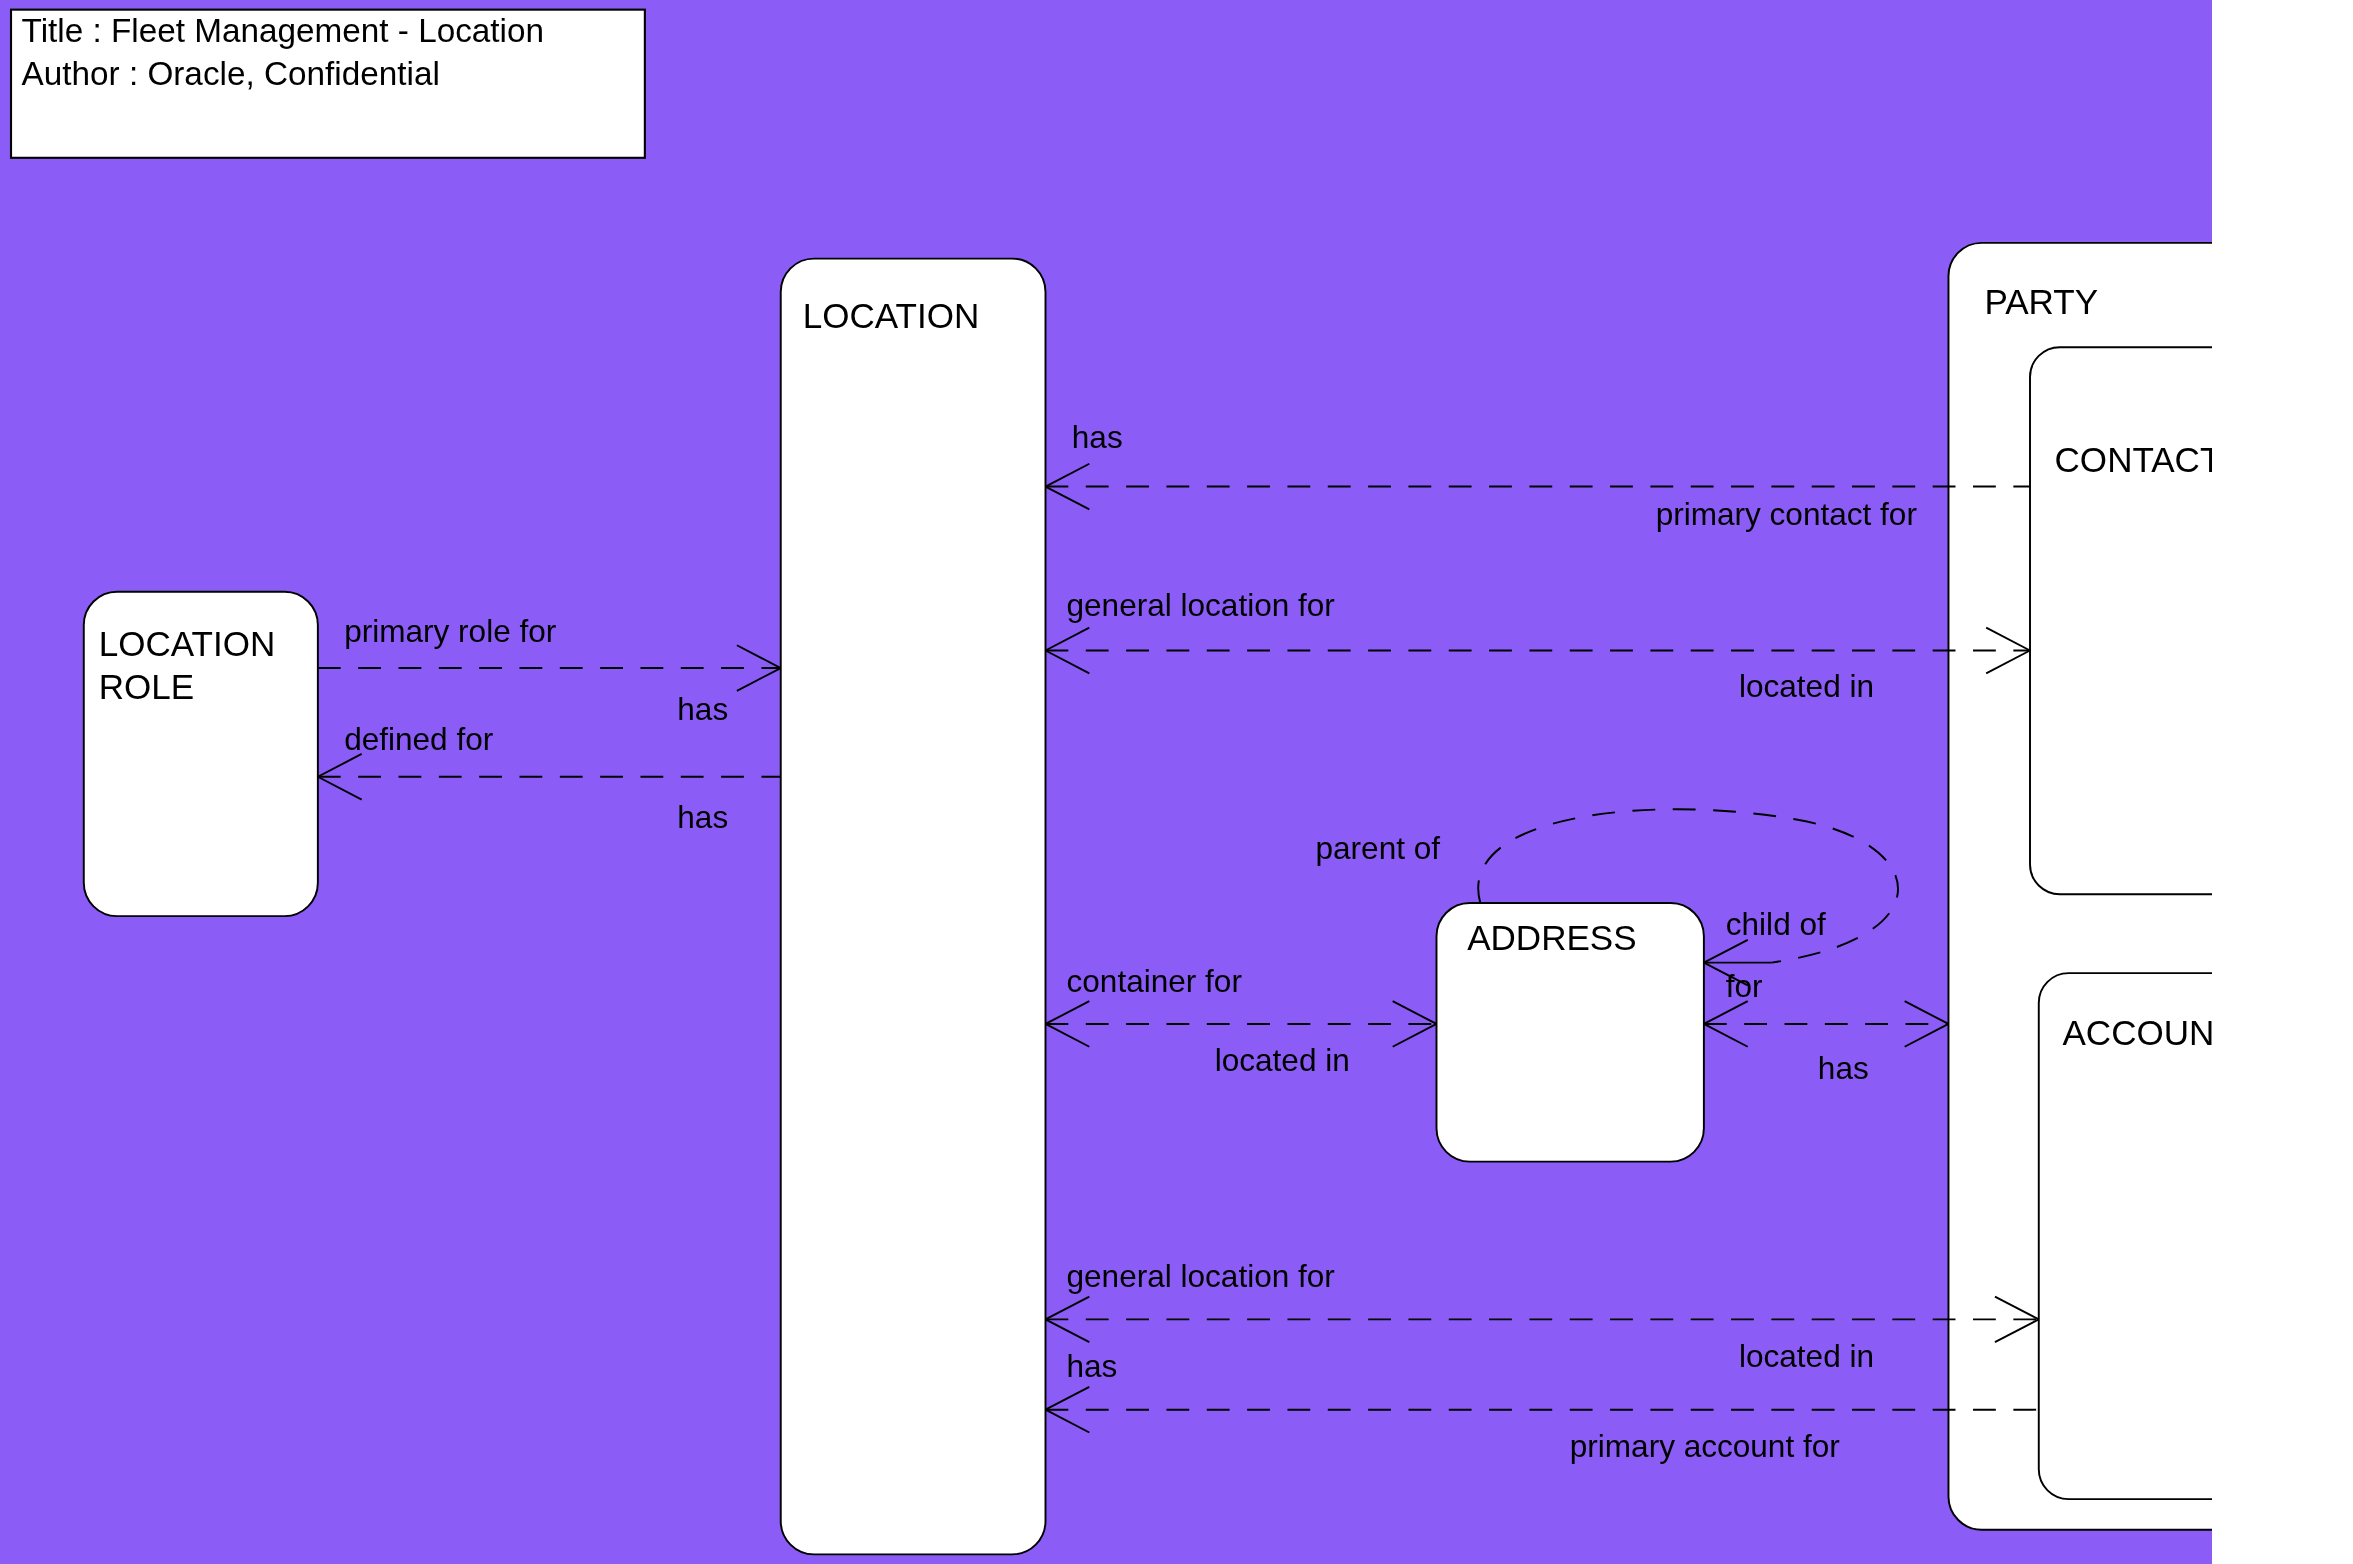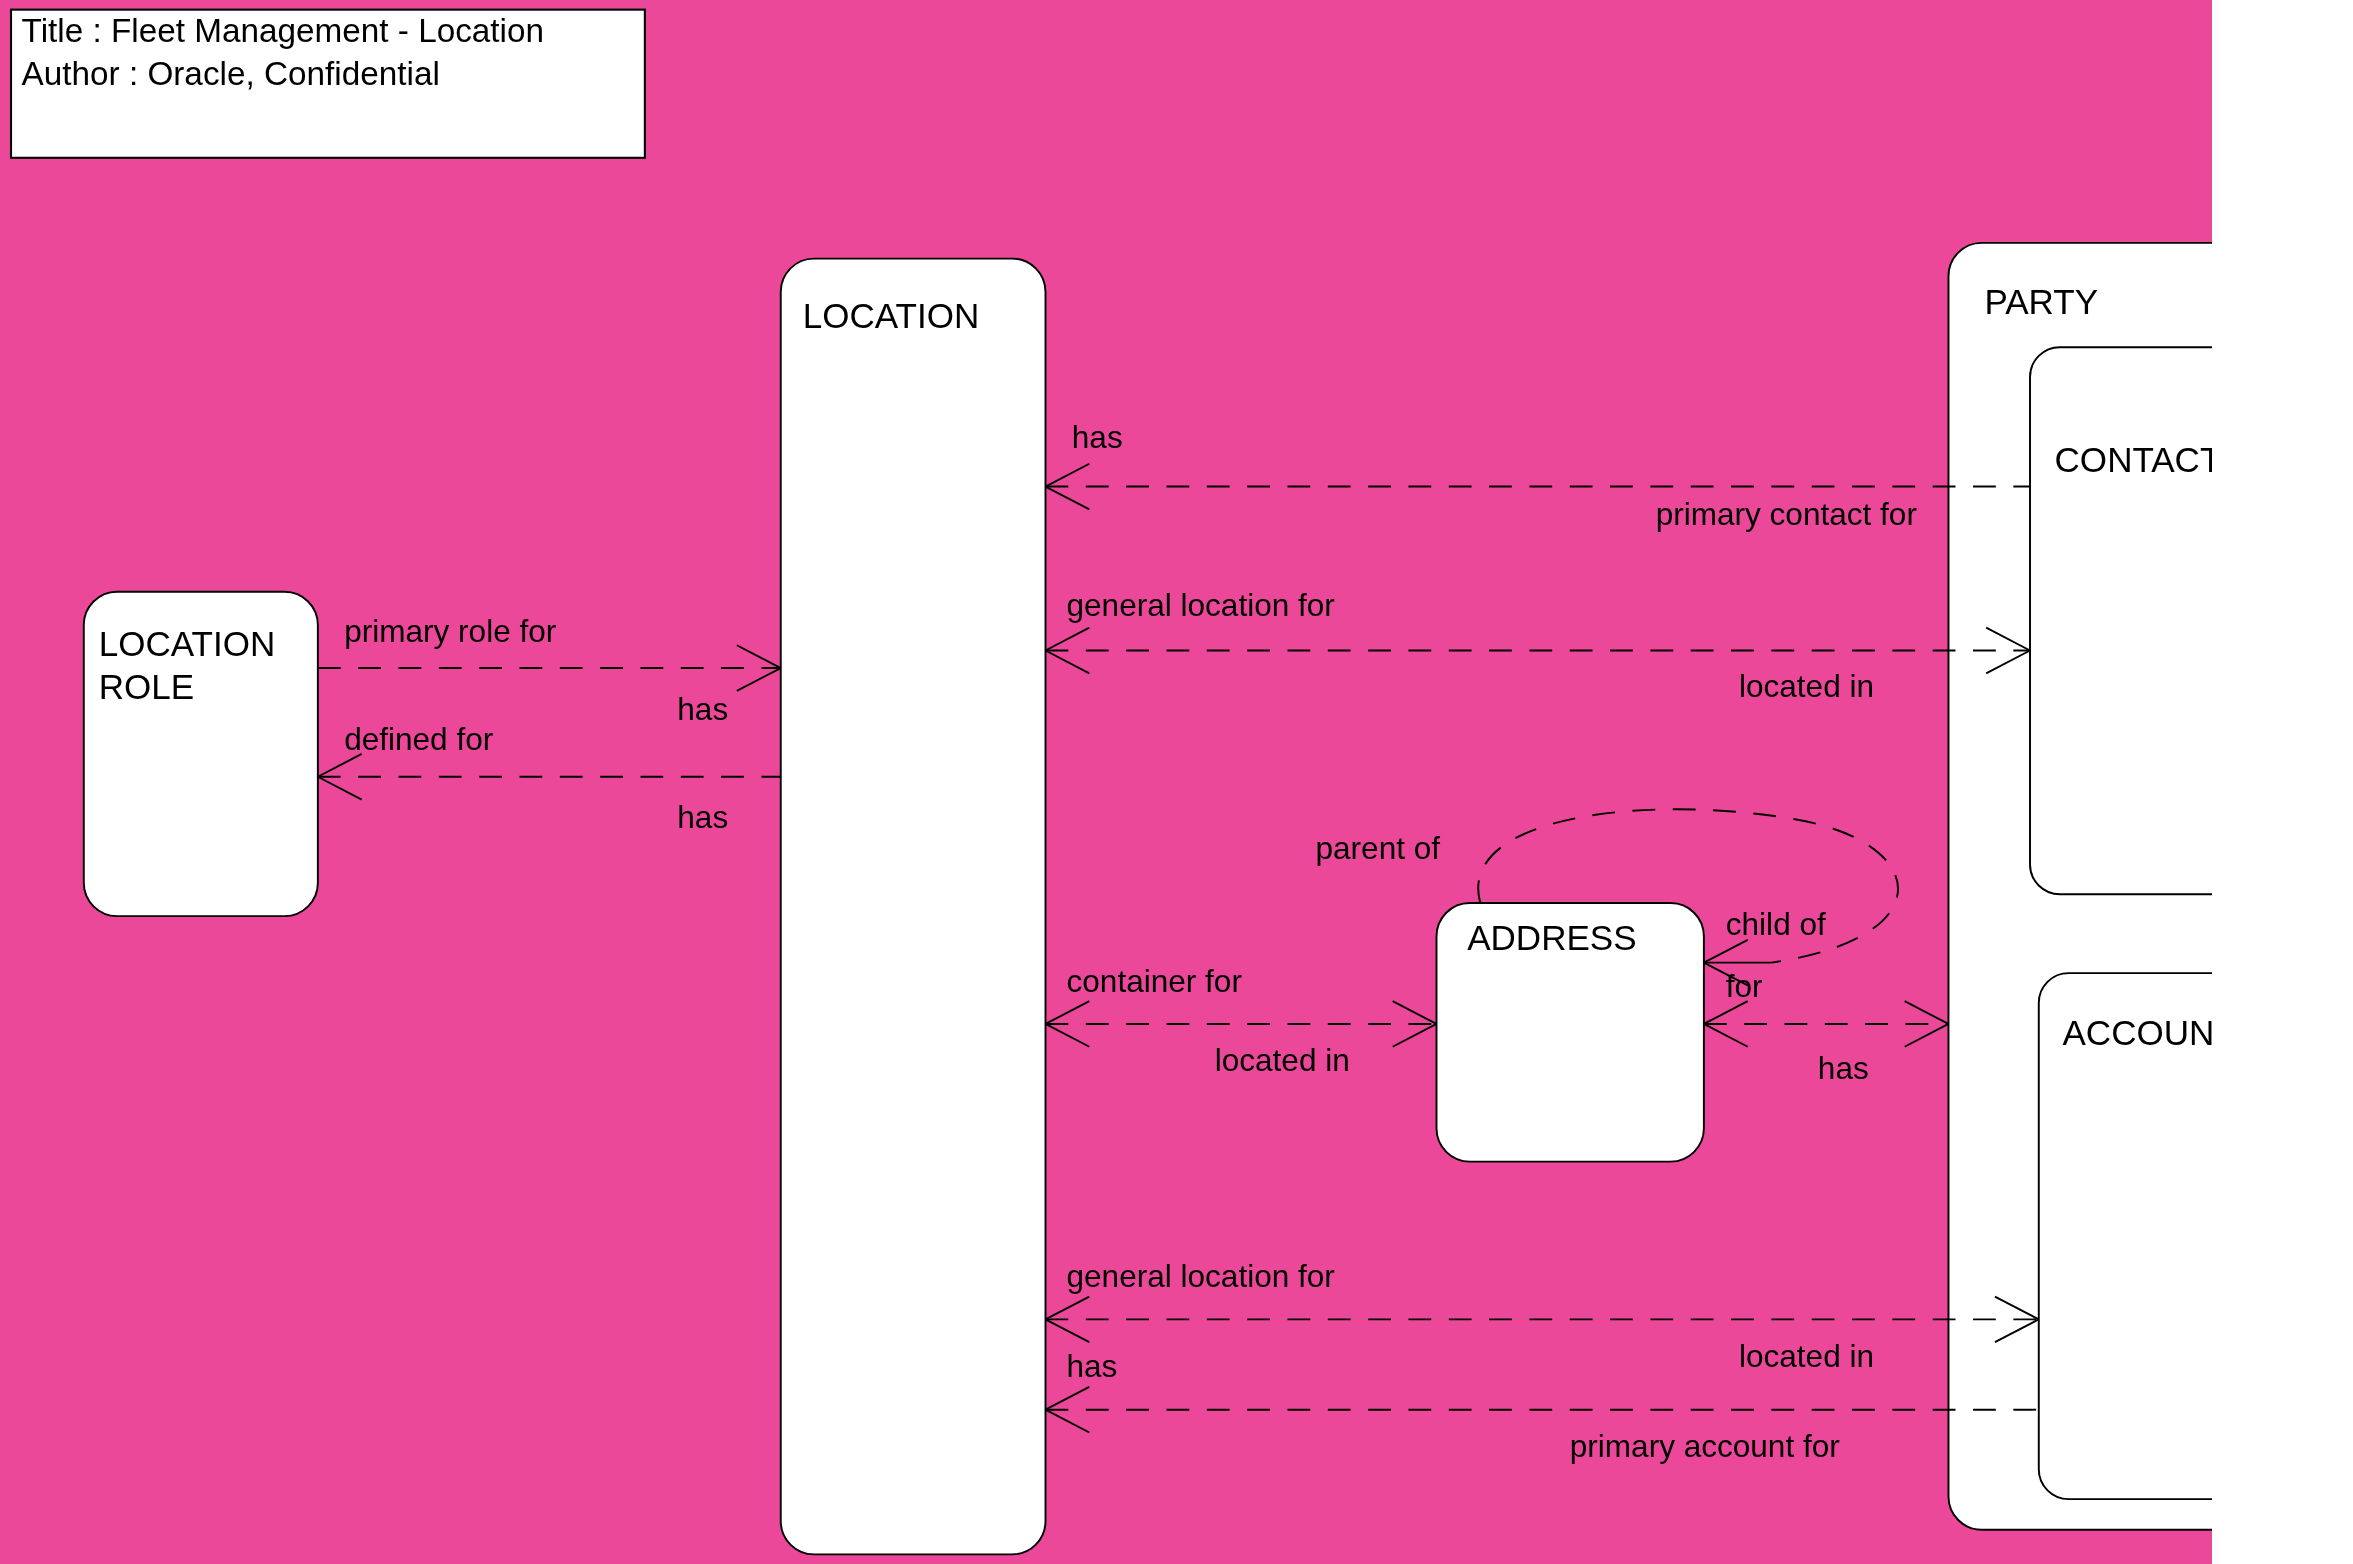--- a/index.html
+++ b/index.html
@@ -9,21 +9,21 @@
     background: #ffffff;
   }
   body {
     font-family: "Liberation Sans", sans-serif;
     color: #000000;
   }
   #diagram-root {
     position: relative;
     width: 2212px;
     height: 1564px;
-    background: #ec4899;
+    background: #8b5cf6;
     overflow: hidden;
   }
   #er-svg {
     position: absolute;
     top: 0;
     left: 0;
     width: 2354px;
     height: 1564px;
   }
   .entity-rect {

